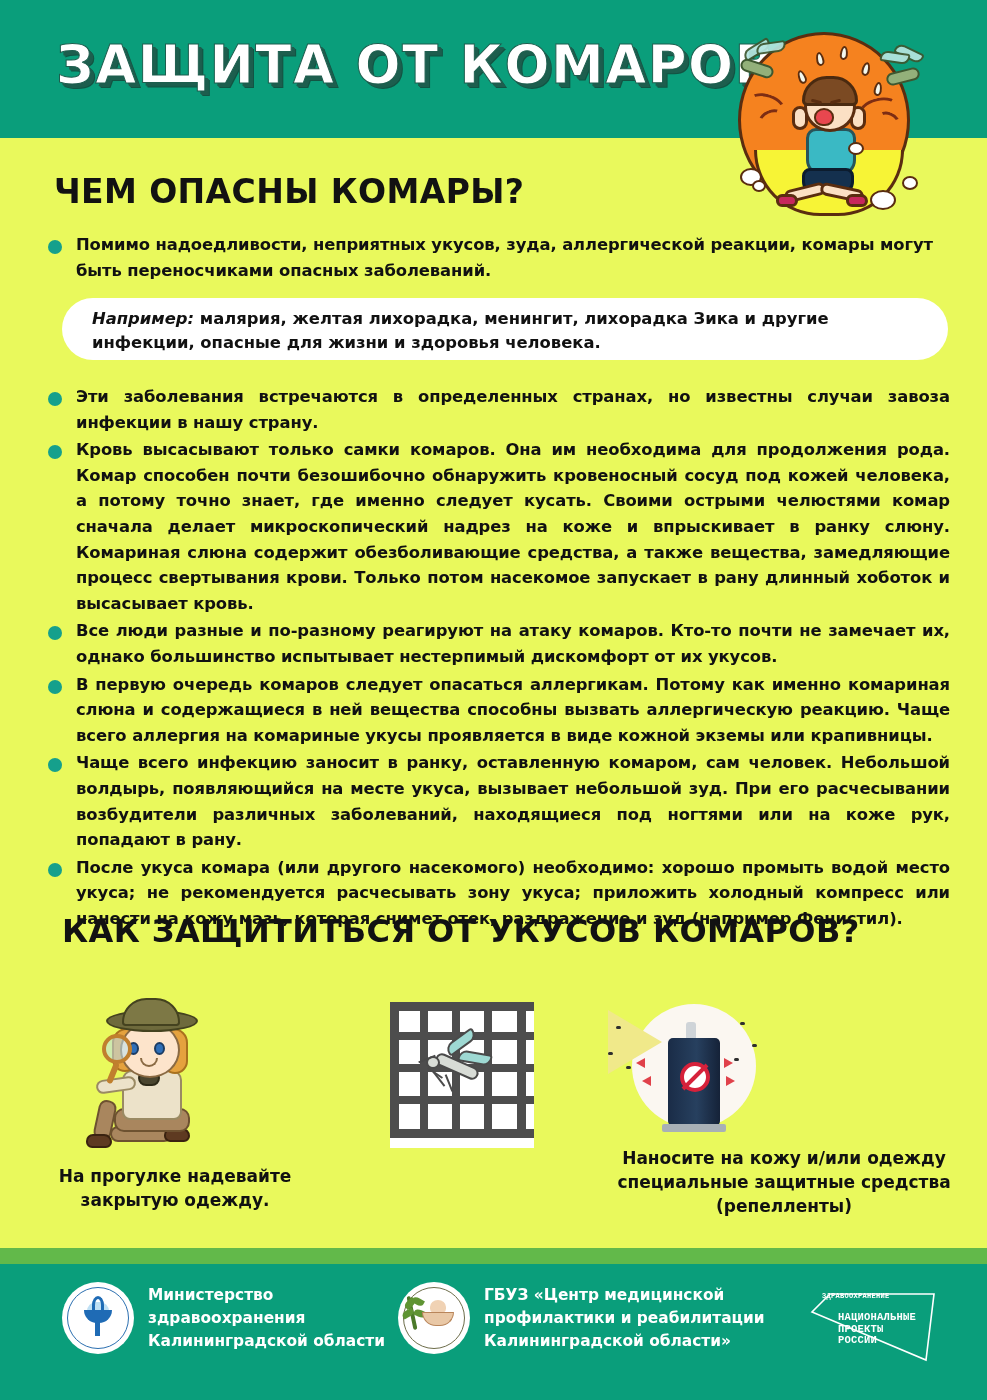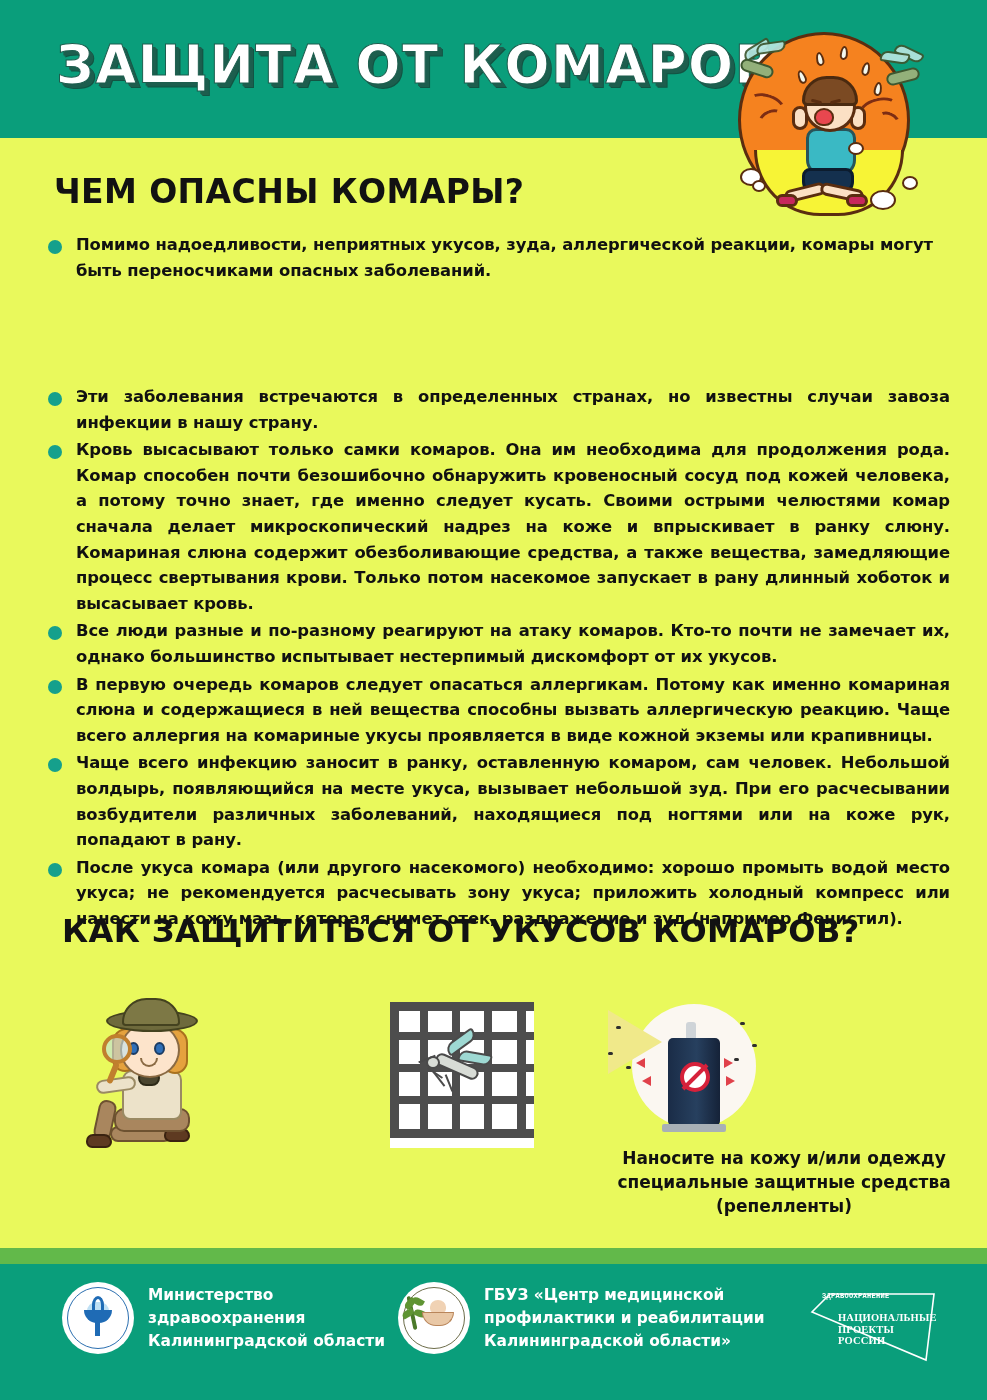--- a/index.html
+++ b/index.html
@@ -557,21 +557,21 @@
     font-family: Liberation Mono, monospace;
     font-size: 7px;
     font-weight: bold;
     letter-spacing: .3px;
     color: #ffffff;
     white-space: nowrap;
   }
   .np-main-label {
     position: absolute;
     left: 30px; top: 26px;
-    font-family: Liberation Serif, serif;
+    font-family: Liberation Mono, monospace;
     font-size: 10.5px;
     font-weight: bold;
     line-height: 11.5px;
     letter-spacing: .2px;
     color: #ffffff;
     white-space: pre-line;
   }
 </style>
 </head>
 <body>
@@ -634,20 +634,25 @@
 
   <div class="section-heading" id="h-danger">ЧЕМ ОПАСНЫ КОМАРЫ?</div>
 
   <div class="bullets">
     <div class="bullet-row">
       <span class="bullet-dot"></span>
       <div class="bullet-text tight">Помимо надоедливости, неприятных укусов, зуда, аллергической реакции, комары могут быть переносчиками опасных заболеваний.</div>
     </div>
   </div>
 
+  <div class="callout">
+    <div class="callout-text">
+      <em>Например:</em><span> малярия, желтая лихорадка, менингит, лихорадка Зика и другие инфекции, опасные для жизни и здоровья человека.</span>
+    </div>
+  </div>
 
   <div class="bullets-lower">
     <div class="bullet-row">
       <span class="bullet-dot"></span>
       <div class="bullet-text">Эти заболевания встречаются в определенных странах, но известны случаи завоза инфекции в нашу страну.</div>
     </div>
     <div class="bullet-row">
       <span class="bullet-dot"></span>
       <div class="bullet-text">Кровь высасывают только самки комаров. Она им необходима для продолжения рода. Комар способен почти безошибочно обнаружить кровеносный сосуд под кожей человека, а потому точно знает, где именно следует кусать. Своими острыми челюстями комар сначала делает микроскопический надрез на коже и впрыскивает в ранку слюну. Комариная слюна содержит обезболивающие средства, а также вещества, замедляющие процесс свертывания крови. Только потом насекомое запускает в рану длинный хоботок и высасывает кровь.</div>
     </div>
@@ -687,20 +692,22 @@
         <div class="kid-hair-r"></div>
         <div class="kid-head"></div>
         <div class="kid-eye l"></div>
         <div class="kid-eye r"></div>
         <div class="kid-smile"></div>
         <div class="kid-hat-brim"></div>
         <div class="kid-hat-crown"></div>
         <div class="magnifier-handle"></div>
         <div class="magnifier-ring"></div>
       </div>
+      <div class="panel-caption">На прогулке надевайте
+закрытую одежду.</div>
     </div>
 
     <div class="panel" id="panel-net">
       <div class="net-wrap">
         <div class="net-bg"></div>
         <div class="net-grid">
           <span style="left:0;    top:0;   width:144px; height:9px;"></span>
           <span style="left:0;    top:30px; width:144px; height:8px;"></span>
           <span style="left:0;    top:62px; width:144px; height:8px;"></span>
           <span style="left:0;    top:94px; width:144px; height:8px;"></span>

